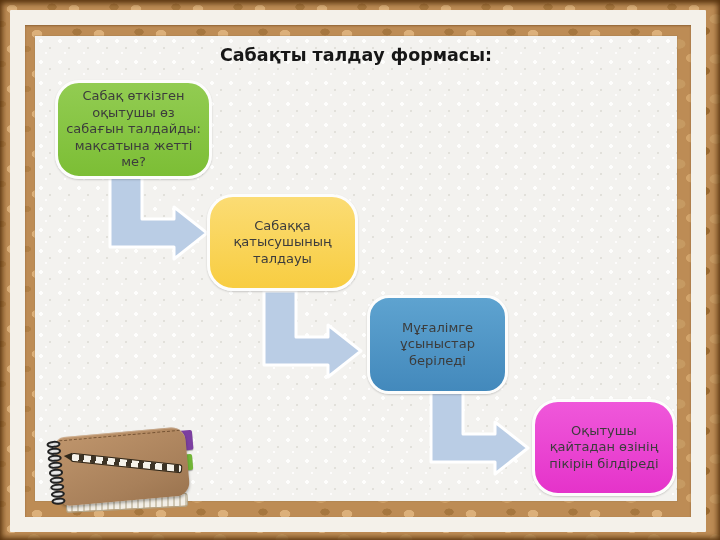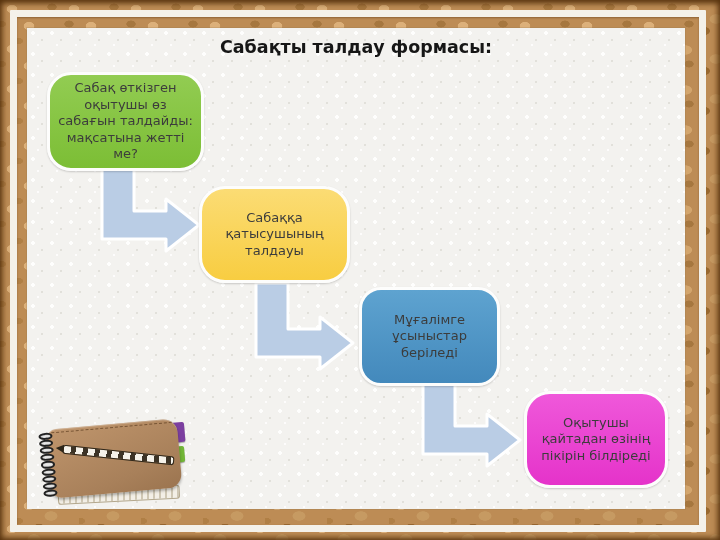--- a/index.html
+++ b/index.html
@@ -17,21 +17,21 @@
       radial-gradient(ellipse 7px 5px  at 2px 24px,  #b07f45 0 55%, rgba(0,0,0,0) 62%);
     background-size:62px 40px;
   }
   .frame-outer{
     width:720px;height:540px;box-sizing:border-box;
     padding:10px 14px 8px 10px;
     box-shadow:inset 0 4px 5px rgba(72,38,4,.65), inset 0 -3px 5px rgba(72,38,4,.55),
                inset 4px 0 5px rgba(72,38,4,.35), inset -4px 0 5px rgba(72,38,4,.35);
   }
   .stripe{
-    width:100%;height:100%;box-sizing:border-box;padding:7px;
+    width:100%;height:100%;box-sizing:border-box;padding:15px;
     background:#f4f1ea;border-radius:1px;
   }
   .frame-inner{
     position:relative;width:100%;height:100%;box-sizing:border-box;
     padding:11px 14px 16px 10px;
     box-shadow:inset 0 1px 2px rgba(72,38,4,.4);
   }
 
   
   .slide{

